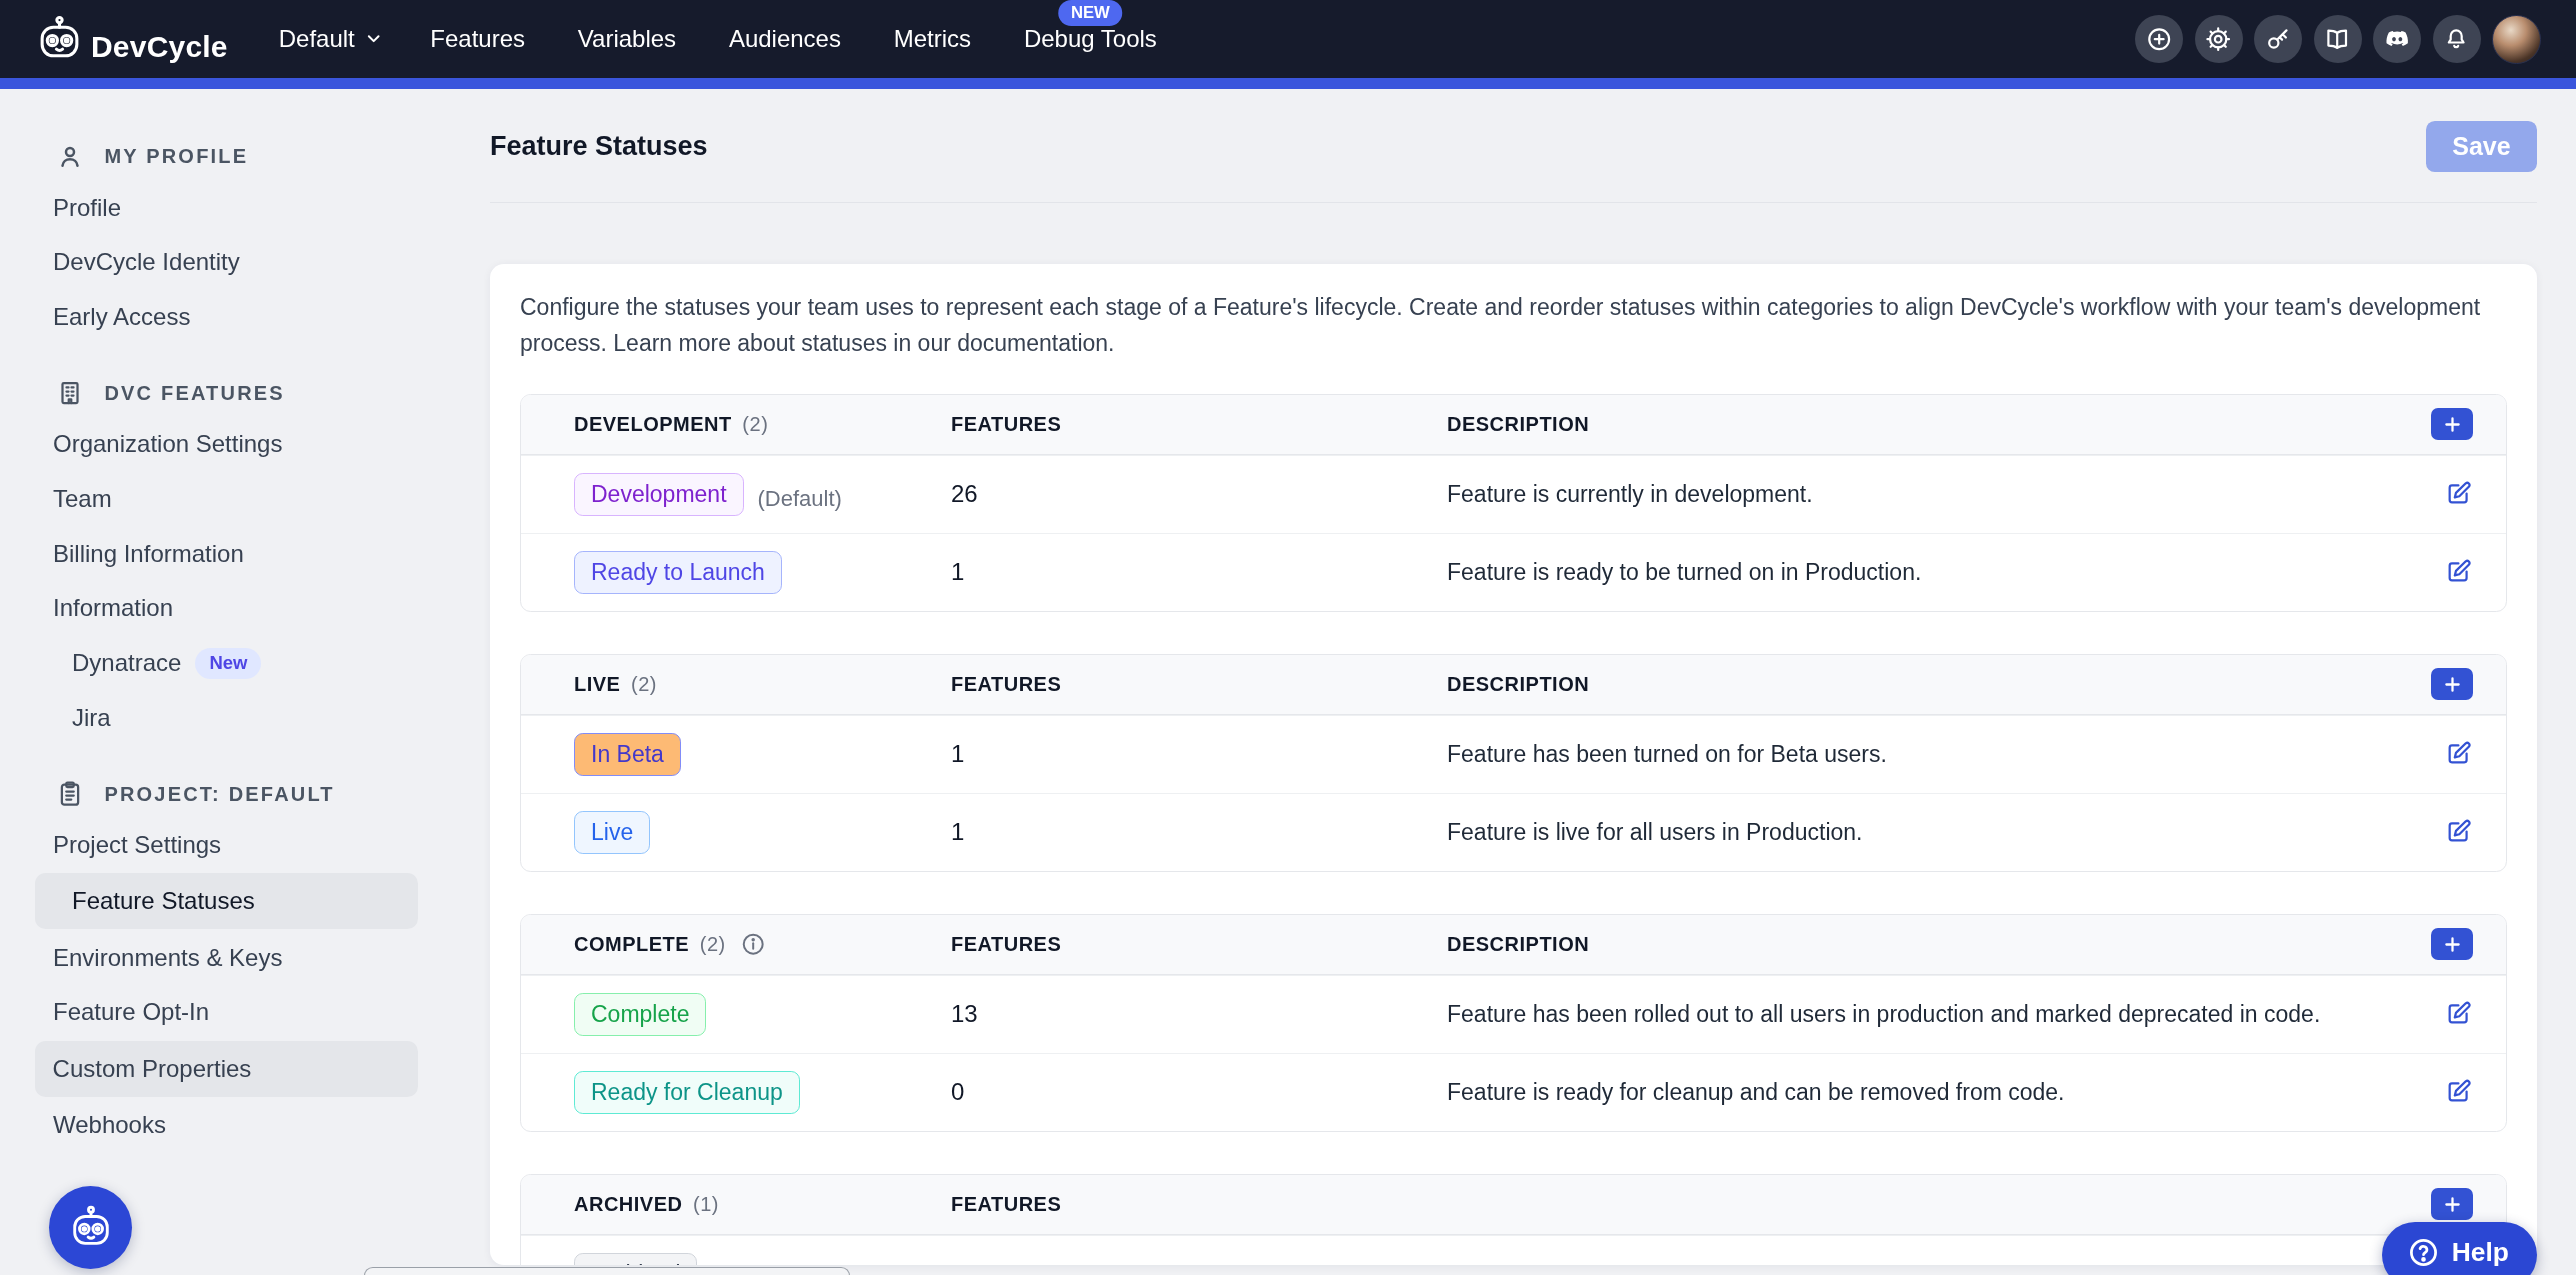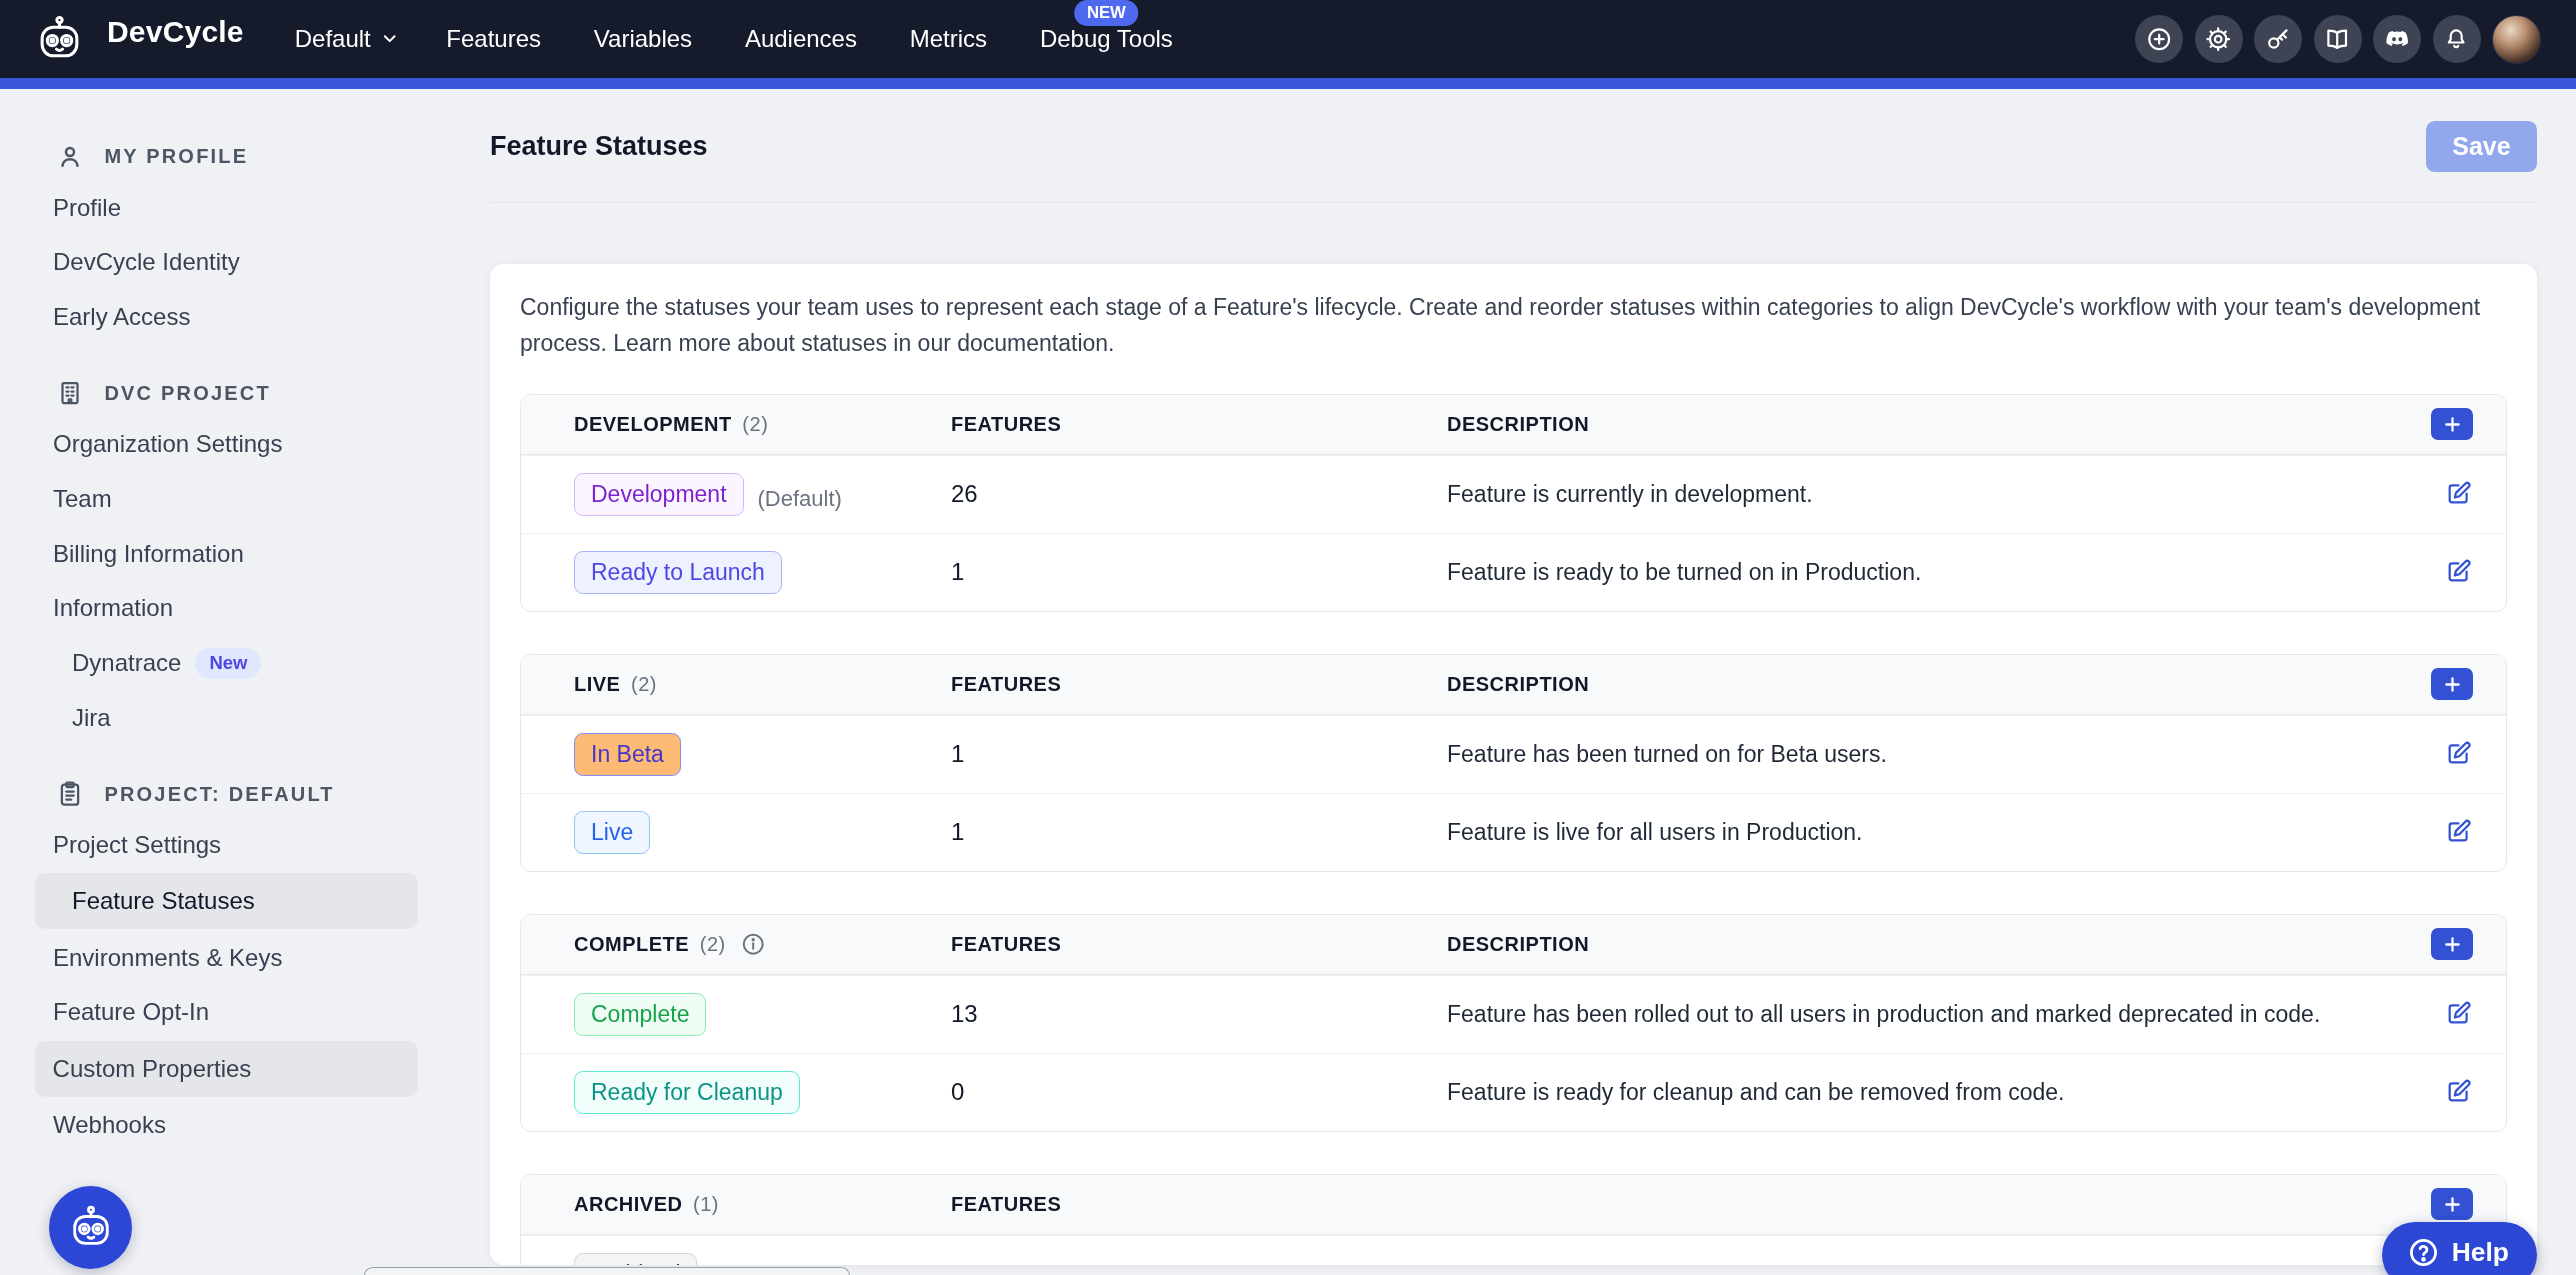--- a/index.html
+++ b/index.html
@@ -13,21 +13,21 @@
   .icon { display:inline-flex; align-items:center; justify-content:center; }
   .icon svg { display:block; }
 
   
   #topbar {
     position:absolute; top:0; left:0; right:0; height:78px;
     background:#161b2c; display:flex; align-items:center;
     padding:0 35px; z-index:5;
   }
   #bluebar { position:absolute; top:78px; left:0; right:0; height:10.6px; background:#3a55dc; z-index:5; }
-  #logo { display:flex; align-items:flex-start; gap:23px; color:#fff; cursor:pointer; }
+  #logo { display:flex; align-items:flex-end; gap:7px; color:#fff; cursor:pointer; }
   #logo .icon svg { width:49px; height:49px; }
   #logo-text { font-size:30px; font-weight:700; letter-spacing:0.2px; }
   #org-dropdown { display:flex; align-items:center; gap:8.8px; color:#fff; font-size:24px; margin-left:51px; margin-right:21px; cursor:pointer; }
   #org-dropdown .icon svg { width:19.4px; height:19.4px; }
   #nav-items { display:flex; align-items:center; }
   .nav-item { position:relative; color:#fff; font-size:24px; padding:12.3px 26.4px; cursor:pointer; white-space:nowrap; }
   .nav-new-badge {
     position:absolute; top:-12.3px; left:50%; transform:translateX(-50%);
     background:#4e68f0; color:#fff; font-size:16.7px; font-weight:700;
     padding:2.6px 12.3px; border-radius:880px;
@@ -250,21 +250,21 @@
     <div class="side-item">
       <span>Early Access</span>
     </div>
     <div class="side-section-header later">
       <span class="icon">
         <svg viewBox="0 0 24 24" fill="none" stroke="currentColor" stroke-width="1.8" stroke-linecap="round" stroke-linejoin="round">
           <rect x="6" y="4" width="12" height="16" rx="1"></rect>
           <path d="M9.2 7.5h1.6M13.2 7.5h1.6M9.2 10.8h1.6M13.2 10.8h1.6M9.2 14h1.6M13.2 14h1.6M11 20v-3h2v3"></path>
         </svg>
       </span>
-      <span>DVC PROJECT</span>
+      <span>DVC FEATURES</span>
     </div>
     <div class="side-item">
       <span>Organization Settings</span>
     </div>
     <div class="side-item">
       <span>Team</span>
     </div>
     <div class="side-item">
       <span>Billing Information</span>
     </div>

